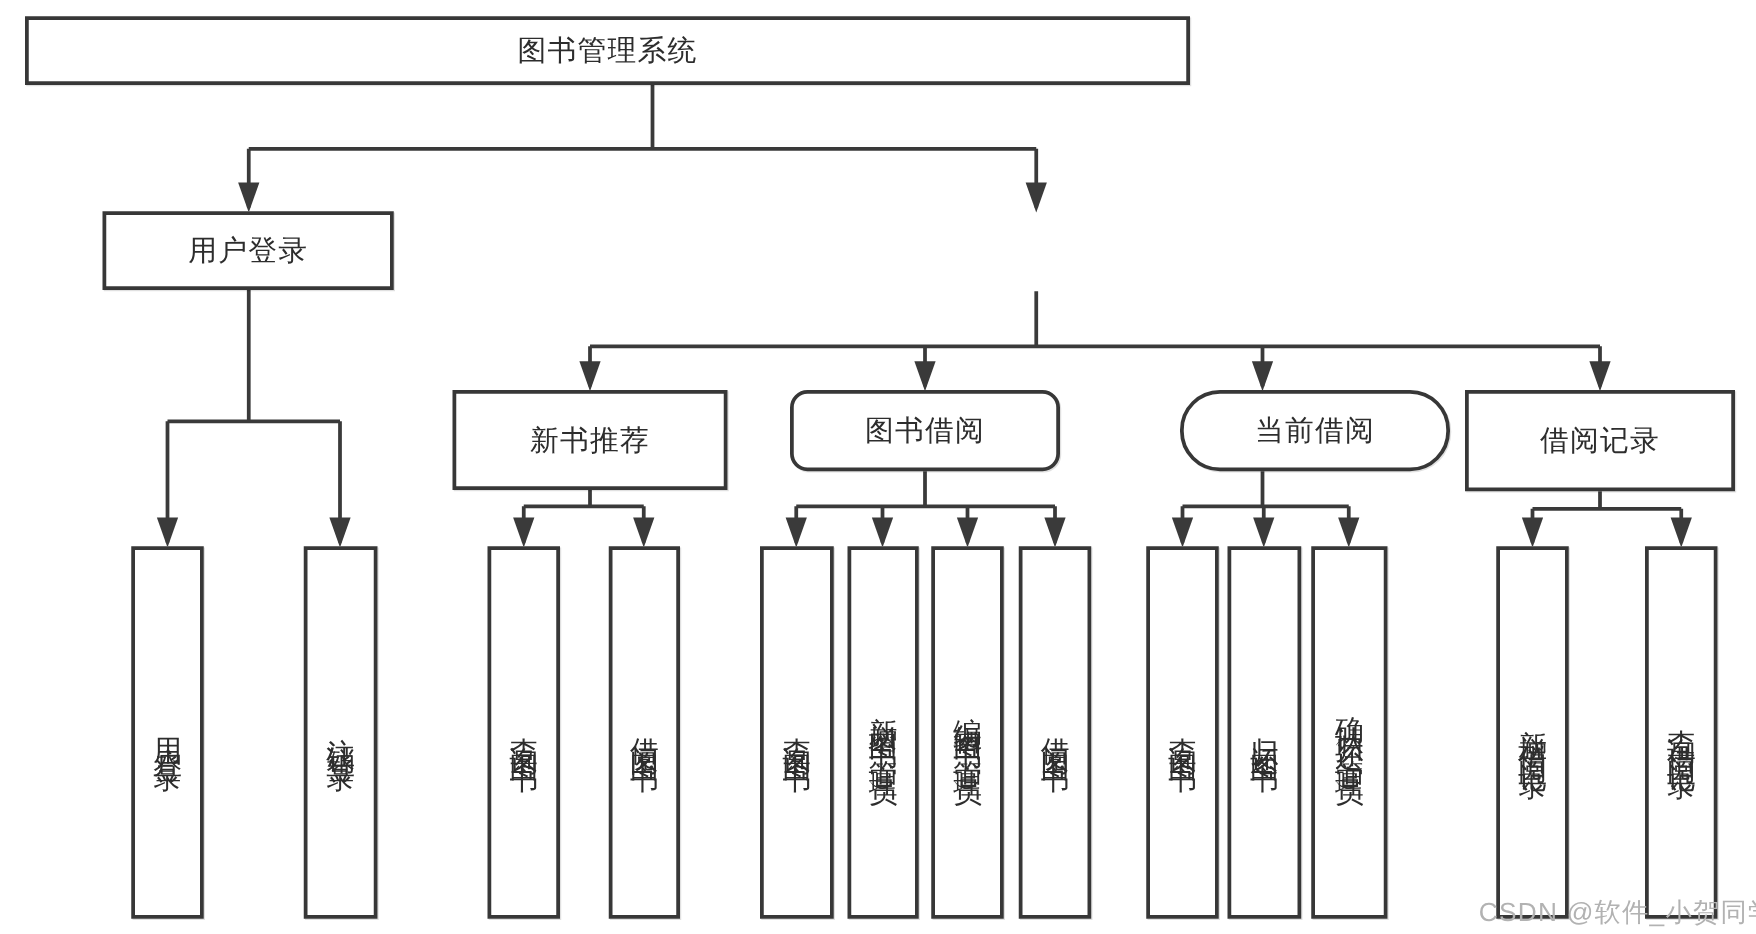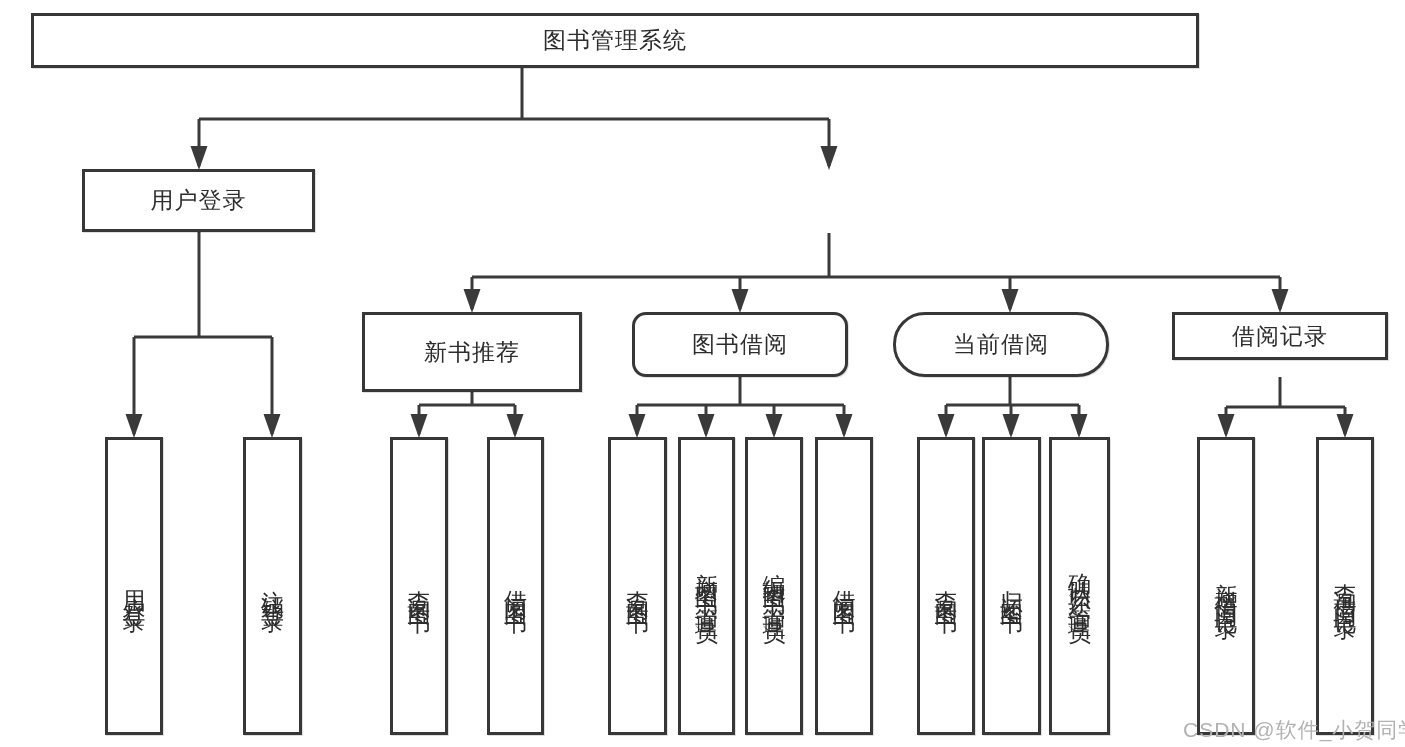--- a/index.html
+++ b/index.html
@@ -79,28 +79,28 @@
       <polygon points="765.5,414 782.5,414 774,438"></polygon>
       <polygon points="835.5,414 852.5,414 844,438"></polygon>
       <polygon points="937.5,414 954.5,414 946,438"></polygon>
       <polygon points="1002.5,414 1019.5,414 1011,438"></polygon>
       <polygon points="1070.5,414 1087.5,414 1079,438"></polygon>
       <polygon points="1217.5,414 1234.5,414 1226,438"></polygon>
       <polygon points="1336.5,414 1353.5,414 1345,438"></polygon>
     </g>
   </svg>
 
-  <div class="box h" style="left:31px;top:13px;width:1168px;height:55px;">图书管理系统</div>
+  <div class="box h" style="left:20px;top:13px;width:932px;height:55px;">图书管理系统</div>
 
   <div class="box h" style="left:82px;top:169px;width:233px;height:63px;">用户登录</div>
 
   <div class="box h" style="left:362px;top:312px;width:220px;height:80px;">新书推荐</div>
   <div class="box h" style="left:632px;top:312px;width:216px;height:65px;border-radius:14px;">图书借阅</div>
-  <div class="box h" style="left:893px;top:312px;width:216px;height:65px;border-radius:32px;">当前借阅</div>
-  <div class="box h" style="left:1172px;top:312px;width:216px;height:48px;">借阅记录</div>
+  <div class="box h" style="left:944px;top:312px;width:216px;height:65px;border-radius:32px;">当前借阅</div>
+  <div class="box h" style="left:1172px;top:312px;width:216px;height:81px;">借阅记录</div>
 
   <div class="box v" style="left:105px;top:437px;width:58px;height:298px;">用户登录</div>
   <div class="box v" style="left:243px;top:437px;width:59px;height:298px;">注销登录</div>
 
   <div class="box v" style="left:390px;top:437px;width:58px;height:298px;">查询图书</div>
   <div class="box v" style="left:487px;top:437px;width:57px;height:298px;">借阅图书</div>
 
   <div class="box v" style="left:608px;top:437px;width:59px;height:298px;">查询图书</div>
   <div class="box v" style="left:678px;top:437px;width:57px;height:298px;">新增图书（管理员）</div>
   <div class="box v" style="left:745px;top:437px;width:58px;height:298px;">编辑图书（管理员）</div>

